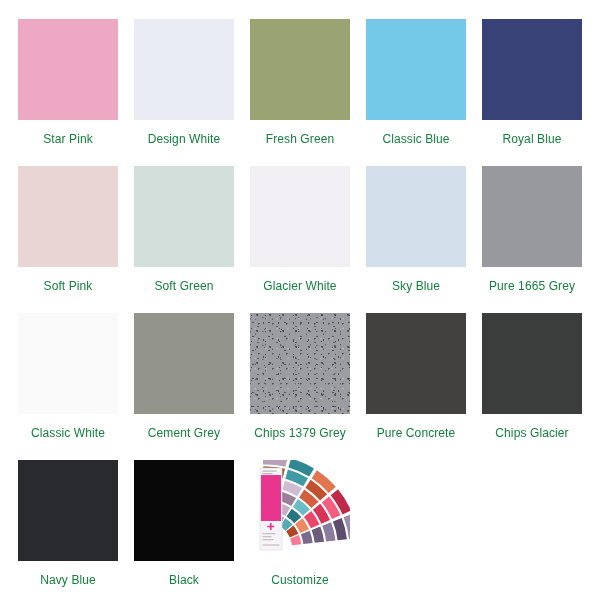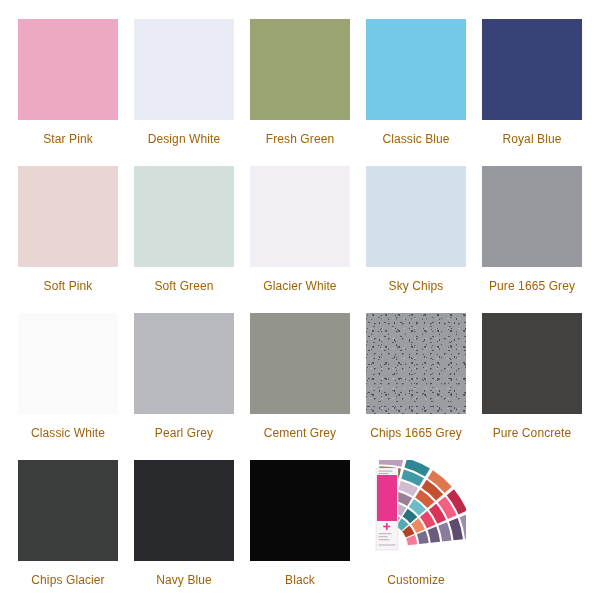--- a/index.html
+++ b/index.html
@@ -36,21 +36,21 @@
   .swatch-chip {
     width: 100px;
     height: 101px;
     position: relative;
     overflow: hidden;
     flex: 0 0 auto;
   }
 
   .swatch-label {
     font-size: 12px;
-    color: #a16207;
+    color: #15803d;
     line-height: 1;
     text-align: center;
     white-space: nowrap;
     margin-top: 13px;
     letter-spacing: 0.1px;
   }
 
   
   .tex-speckle-light::after,
   .tex-speckle-dark::after {
@@ -133,41 +133,37 @@
     <div class="swatch-cell">
     <div class="swatch-chip" title="Soft Green" style="background: rgb(211, 223, 219);"></div>
     <div class="swatch-label">Soft Green</div>
   </div>
     <div class="swatch-cell">
     <div class="swatch-chip" title="Glacier White" style="background: rgb(241, 239, 244);"></div>
     <div class="swatch-label">Glacier White</div>
   </div>
     <div class="swatch-cell">
     <div class="swatch-chip" title="Sky Blue" style="background: rgb(211, 223, 235);"></div>
-    <div class="swatch-label">Sky Chips</div>
+    <div class="swatch-label">Sky Blue</div>
   </div>
     <div class="swatch-cell">
     <div class="swatch-chip" title="Pure 1665 Grey" style="background: rgb(151, 153, 158);"></div>
     <div class="swatch-label">Pure 1665 Grey</div>
   </div>
     <div class="swatch-cell">
     <div class="swatch-chip" title="Classic White" style="background: rgb(250, 250, 250);"></div>
     <div class="swatch-label">Classic White</div>
   </div>
     <div class="swatch-cell">
-    <div class="swatch-chip" title="Pearl Grey" style="background: rgb(184, 184, 191);"></div>
-    <div class="swatch-label">Pearl Grey</div>
-  </div>
-    <div class="swatch-cell">
     <div class="swatch-chip" title="Cement Grey" style="background: rgb(147, 148, 140);"></div>
     <div class="swatch-label">Cement Grey</div>
   </div>
     <div class="swatch-cell">
     <div class="swatch-chip tex-speckle-dark" title="Chips 1665 Grey" style="background: rgb(155, 157, 163);"></div>
-    <div class="swatch-label">Chips 1665 Grey</div>
+    <div class="swatch-label">Chips 1379 Grey</div>
   </div>
     <div class="swatch-cell">
     <div class="swatch-chip" title="Pure Concrete" style="background: rgb(66, 65, 64);"></div>
     <div class="swatch-label">Pure Concrete</div>
   </div>
     <div class="swatch-cell">
     <div class="swatch-chip" title="Chips Concrete" style="background: rgb(59, 61, 60);"></div>
     <div class="swatch-label">Chips Glacier</div>
   </div>
     <div class="swatch-cell">

